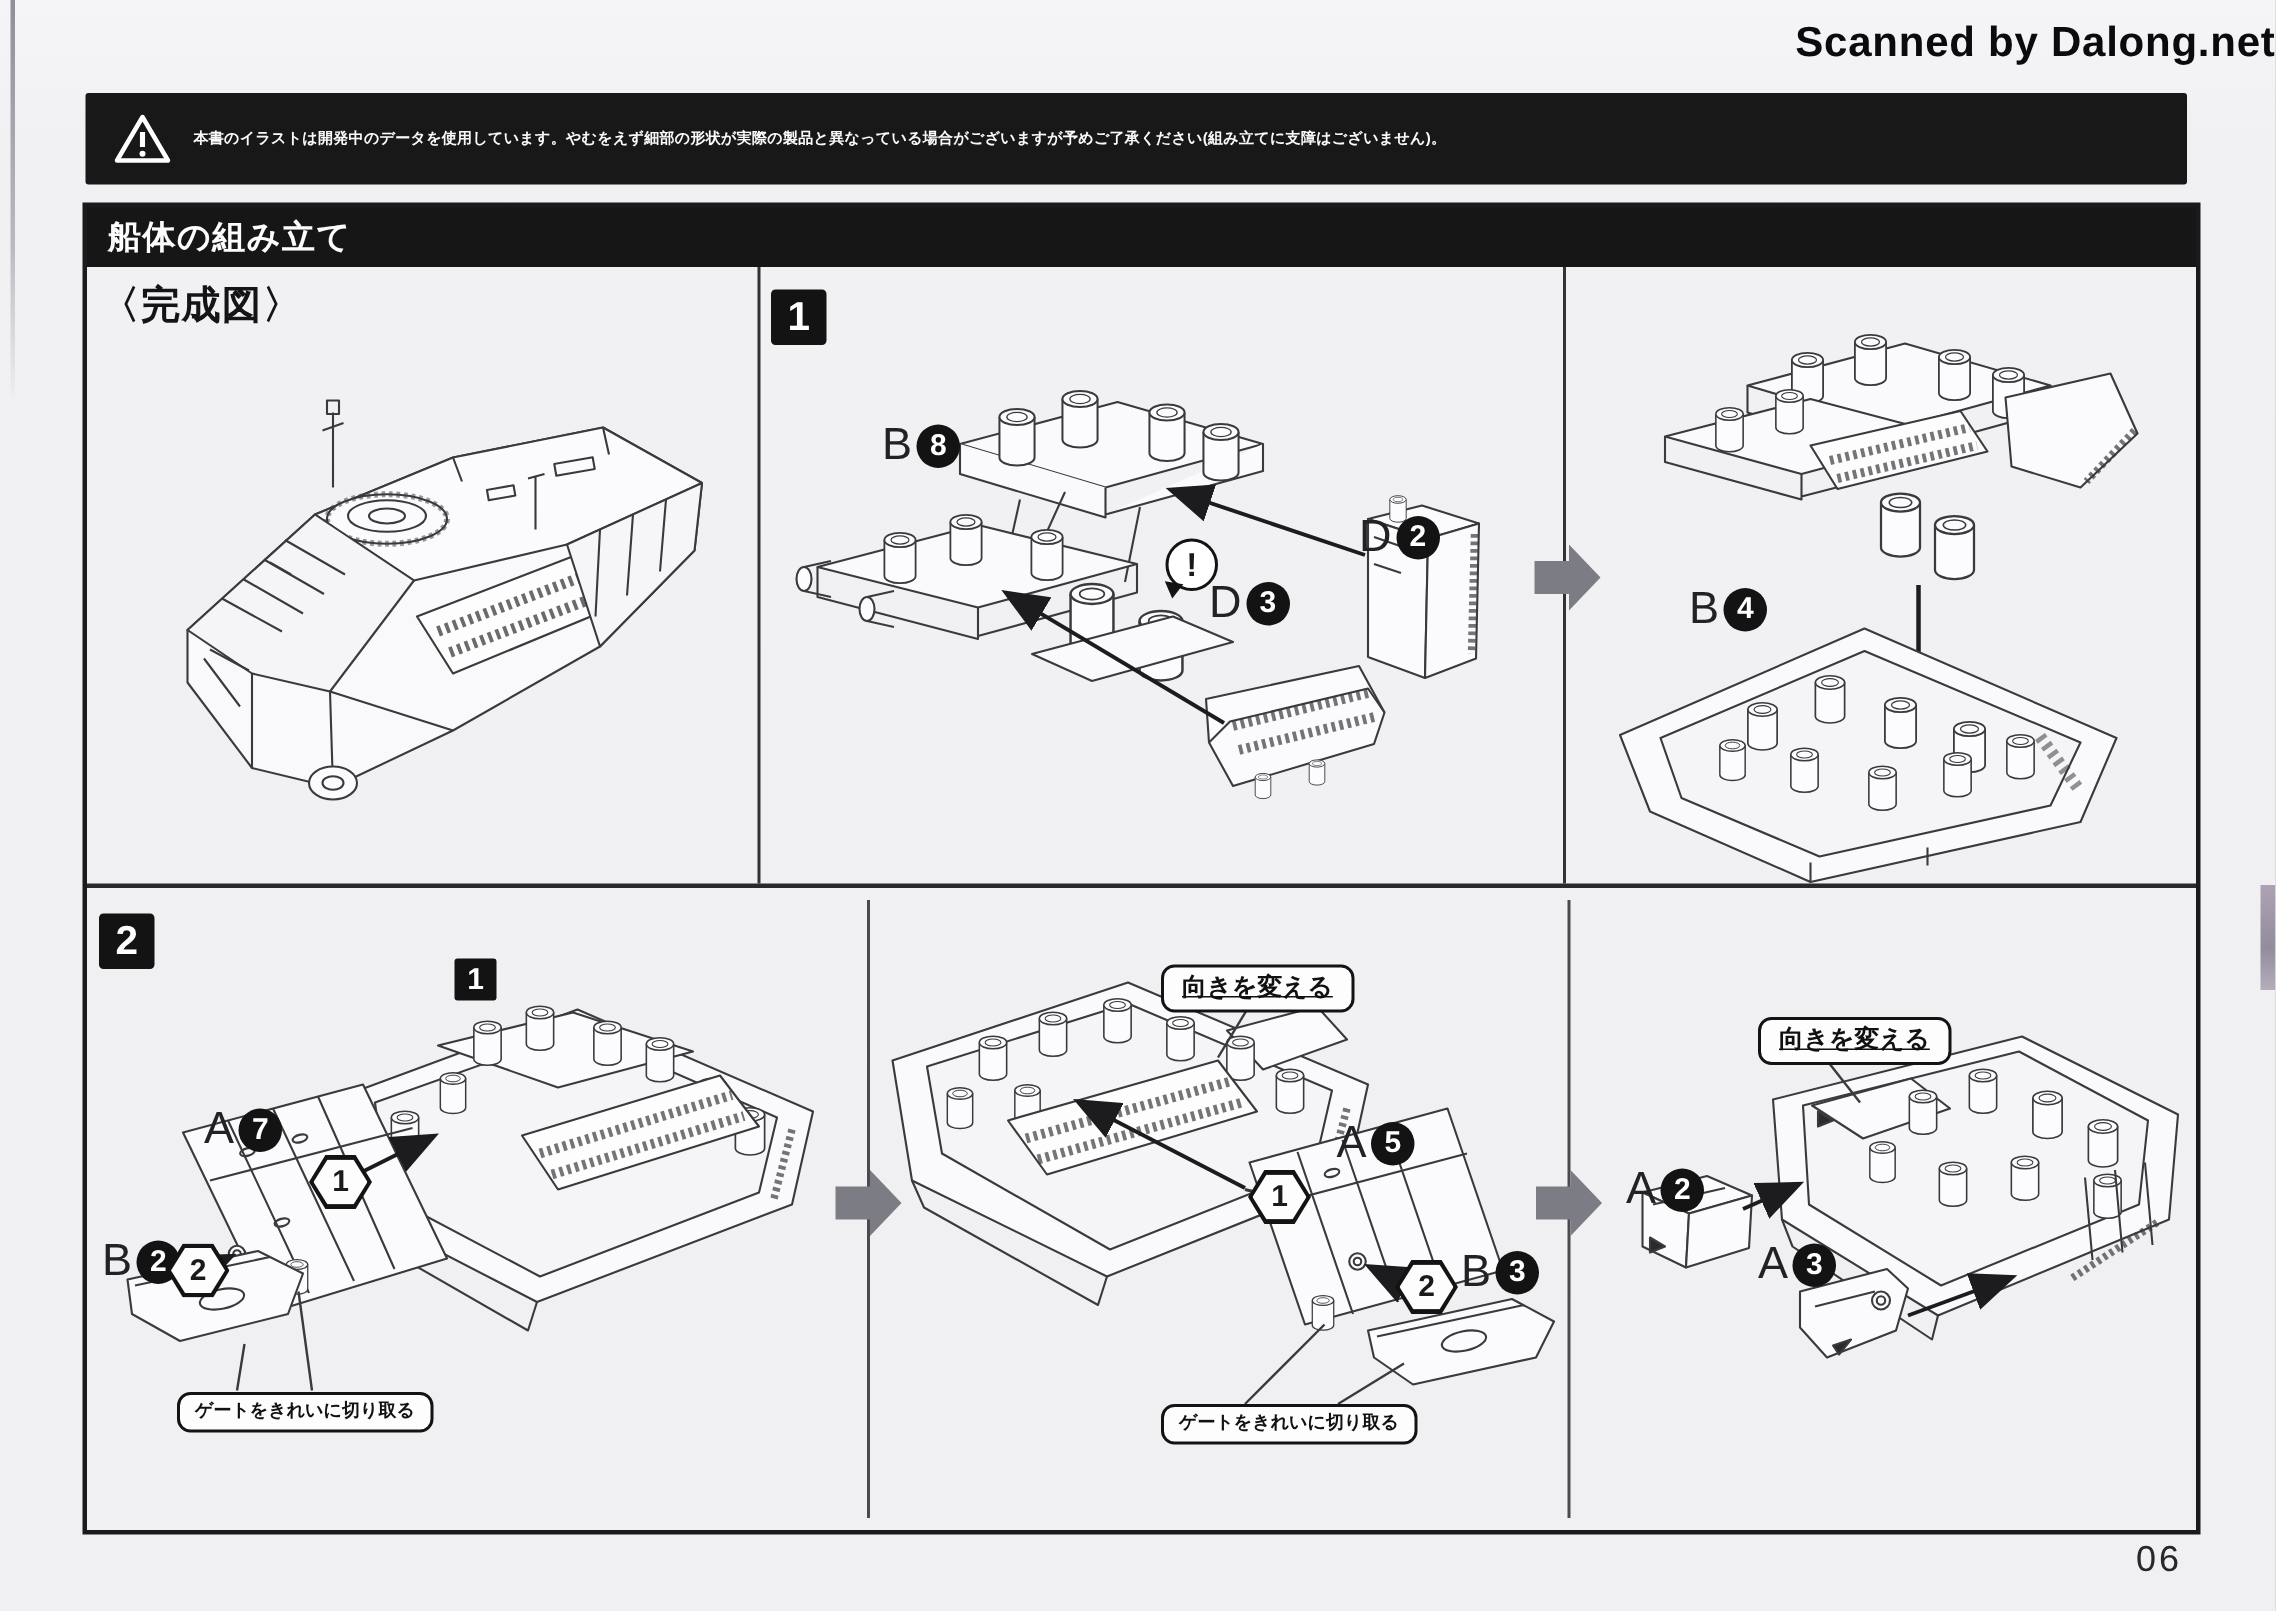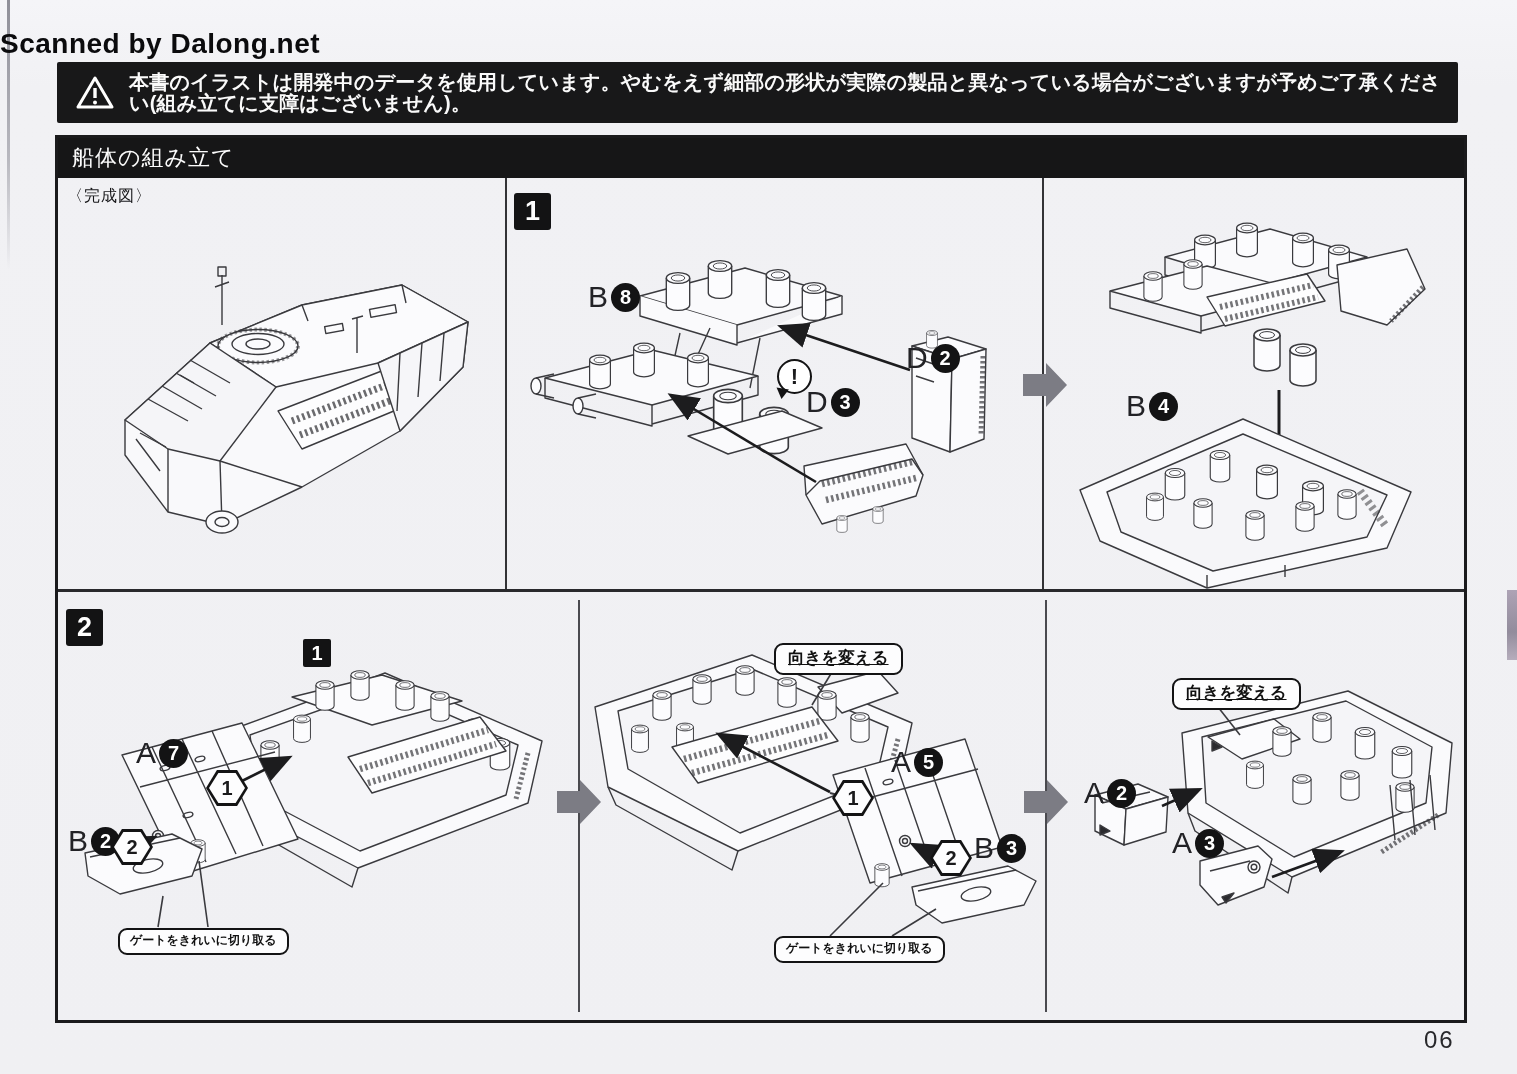--- a/index.html
+++ b/index.html
@@ -4,34 +4,34 @@
 <style>
   html,body { margin:0; padding:0; background:#d8d8dc; }
   .page {
     position:relative; width:1517px; height:1074px;
     background:linear-gradient(180deg,#f5f5f8 0%, #f1f1f4 8%, #f0f0f3 100%);
     font-family:"Liberation Sans", sans-serif;
     overflow:hidden; color:#1a1a1c;
   }
   .edge-shadow { position:absolute; left:7px; top:0; width:3px; height:270px;
     background:linear-gradient(180deg,#8f8f98, #b9b9c0 60%, rgba(185,185,192,0)); }
-  .scan-credit { position:absolute; left:0; top:28px; width:100%; text-align:left;
+  .scan-credit { position:absolute; left:0; top:12px; width:100%; text-align:right;
     font-size:28px; font-weight:bold; letter-spacing:.5px; color:#0b0b0d; }
   .notice { position:absolute; left:57px; top:62px; width:1401px; height:61px;
     background:#181819; border-radius:2px; display:flex; align-items:center; }
   .notice .tri { margin:0 14px 0 18px; flex:0 0 auto; }
-  .notice-text { color:#fafafa; font-size:20px; line-height:21px; font-weight:bold; letter-spacing:.2px; }
+  .notice-text { color:#fafafa; font-size:10px; line-height:21px; font-weight:bold; letter-spacing:.2px; }
   .mainbox { position:absolute; left:55px; top:135px; width:1406px; height:882px;
     border:3px solid #1a1a1c; }
   .secbar { position:absolute; left:0; top:0; width:100%; height:40px; background:#161617;
-    color:#fcfcfc; font-size:22px; font-weight:normal; line-height:40px; padding-left:14px;
+    color:#fcfcfc; font-size:22px; font-weight:bold; line-height:40px; padding-left:14px;
     box-sizing:border-box; letter-spacing:1px; }
   .div-h { position:absolute; left:0; top:451px; width:100%; height:3px; background:#29292c; }
   .div-v { position:absolute; width:2px; background:#333336; }
-  .complabel { position:absolute; left:67px; top:186px; font-size:16px; font-weight:normal; color:#141416; letter-spacing:1px; }
+  .complabel { position:absolute; left:67px; top:186px; font-size:26px; font-weight:bold; color:#141416; letter-spacing:1px; }
   .stepbox { position:absolute; width:37px; height:37px; background:#131314; color:#fff;
     display:flex; align-items:center; justify-content:center; font-size:27px; font-weight:bold; border-radius:3px; }
   .stepbox.small { width:28px; height:28px; font-size:20px; border-radius:2px; }
   .plabel { position:absolute; display:flex; align-items:center; gap:3px;
     font-size:30px; color:#222226; }
   .pbadge { display:inline-flex; width:29px; height:29px; border-radius:50%; background:#131314;
     color:#fff; align-items:center; justify-content:center; font-size:20px; font-weight:bold; }
   .notebox { position:absolute; border:2.5px solid #131314; border-radius:9px; background:#fdfdfe;
     font-size:12px; font-weight:bold; padding:2px 10px 4px; white-space:nowrap; color:#111; }
   .notebox.turn { font-size:16.5px; padding:2px 12px 4px;text-decoration:underline; }

